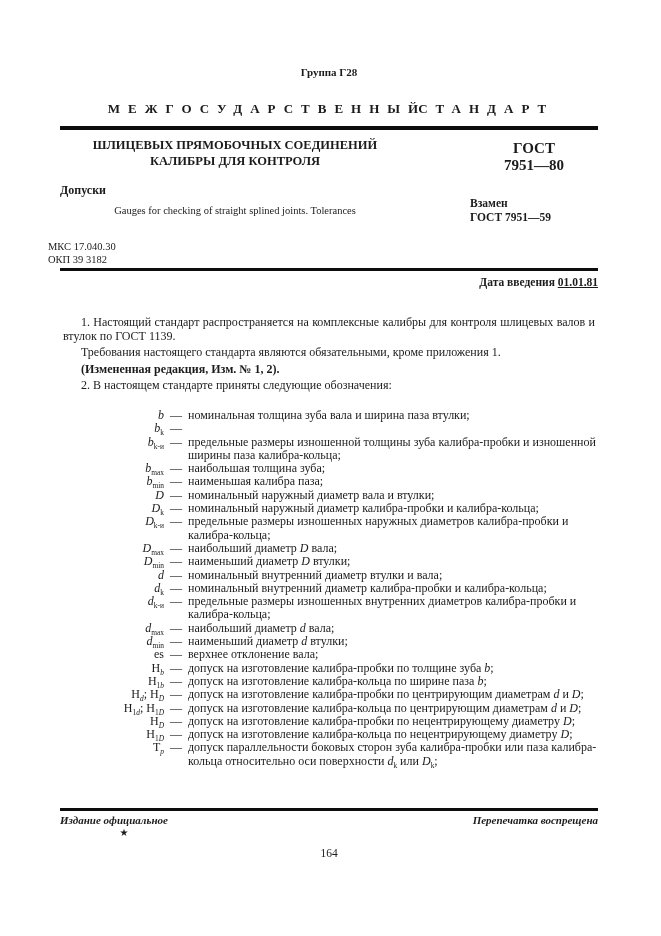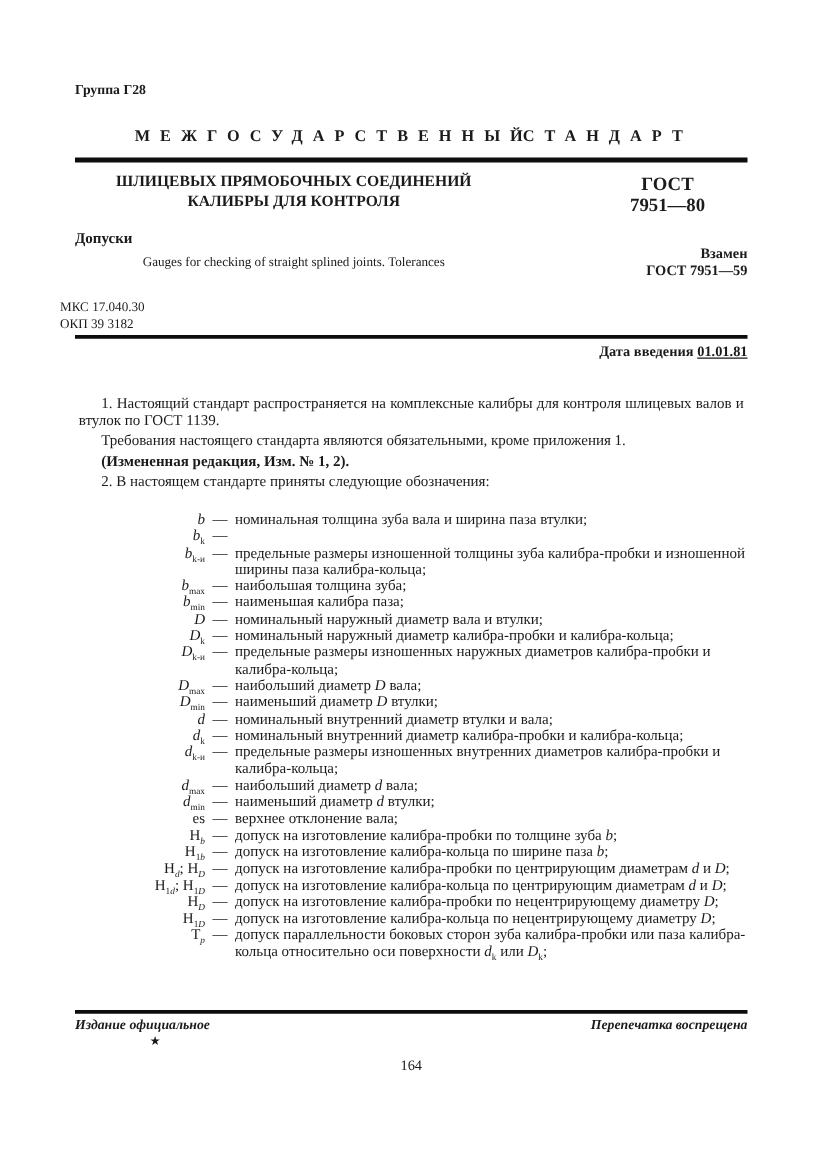--- a/index.html
+++ b/index.html
@@ -7,35 +7,35 @@
   .page{
     position:relative;
     width:661px;height:936px;
     background:#ffffff;
     color:#1b1b1b;
     font-family:"Liberation Serif","DejaVu Serif",serif;
     overflow:hidden;
   }
   .abs{position:absolute;}
   
-  .group-label{top:66px;left:60px;width:538px;text-align:left;font-size:11px;font-weight:bold;}
+  .group-label{top:66px;left:60px;width:538px;text-align:center;font-size:11px;font-weight:bold;}
   
   .ms-header{top:101px;left:62px;width:530px;display:flex;justify-content:center;
     font-size:13px;font-weight:bold;}
   .ms-header span{letter-spacing:8px;margin-right:-8px;white-space:nowrap;}
   .rule{left:60px;width:538px;background:#0d0d0d;}
   .rule-1{top:126px;height:4px;}
   .rule-2{top:268px;height:3px;}
   .rule-3{top:808px;height:3px;}
   
   .title-left{top:138px;left:60px;width:350px;text-align:center;font-weight:bold;font-size:12.5px;line-height:15.5px;}
   .gost-box{top:140px;left:470px;width:128px;text-align:center;font-weight:bold;font-size:15px;line-height:17px;}
   .subtitle-ru{top:183px;left:60px;width:350px;font-weight:bold;font-size:12px;}
   .subtitle-en{top:205px;left:60px;width:350px;text-align:center;font-size:10.5px;}
-  .vzamen-box{top:197px;left:470px;width:128px;text-align:right;font-weight:bold;font-size:11.5px;line-height:13.5px;}
+  .vzamen-box{top:197px;left:470px;width:128px;text-align:left;font-weight:bold;font-size:11.5px;line-height:13.5px;}
   .codes{top:240px;left:48px;font-size:10.5px;line-height:13px;}
   .intro-date{top:276px;left:60px;width:538px;text-align:right;font-weight:bold;font-size:11.5px;}
   .intro-date .u{text-decoration:underline;}
   
   .content{top:313px;left:60px;width:538px;font-size:12px;line-height:13.6px;}
   .para{text-align:justify;text-indent:18px;margin:3px;}
   .para.bold{font-weight:bold;}
   .defs{margin-top:16px;line-height:13.3px;}
   .def-row{display:flex;align-items:baseline;}
   .def-sym{flex:none;width:104px;text-align:right;white-space:nowrap;}

